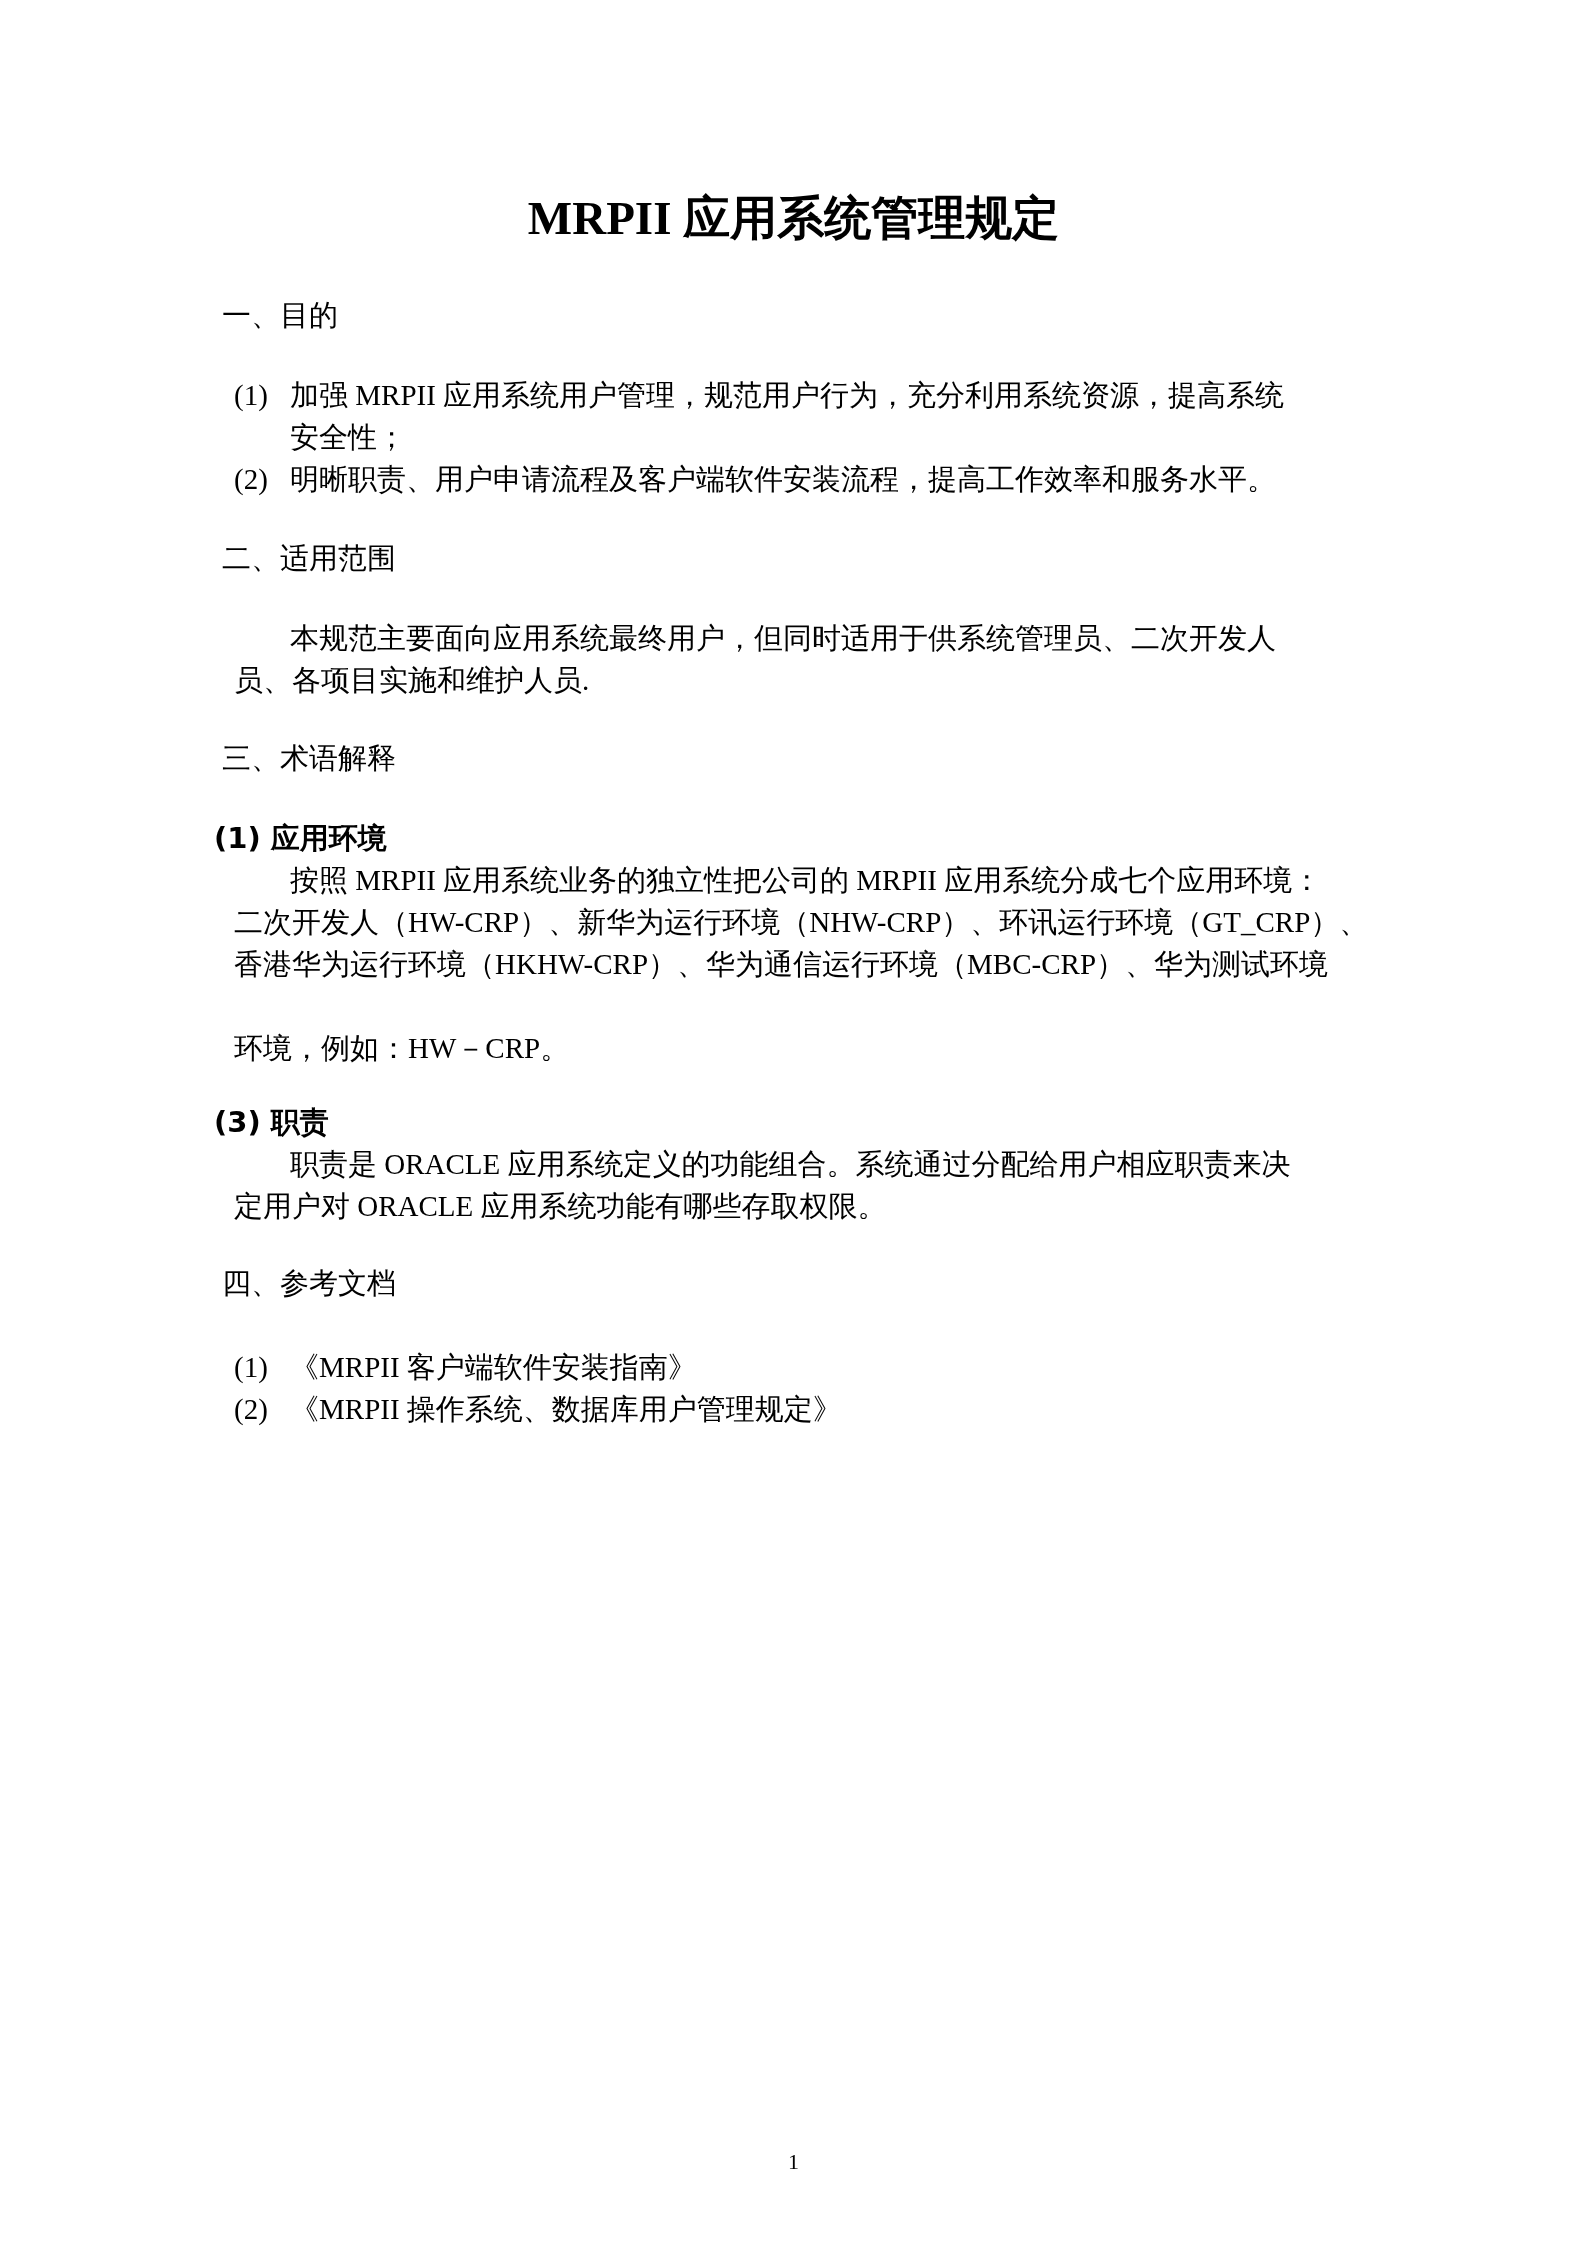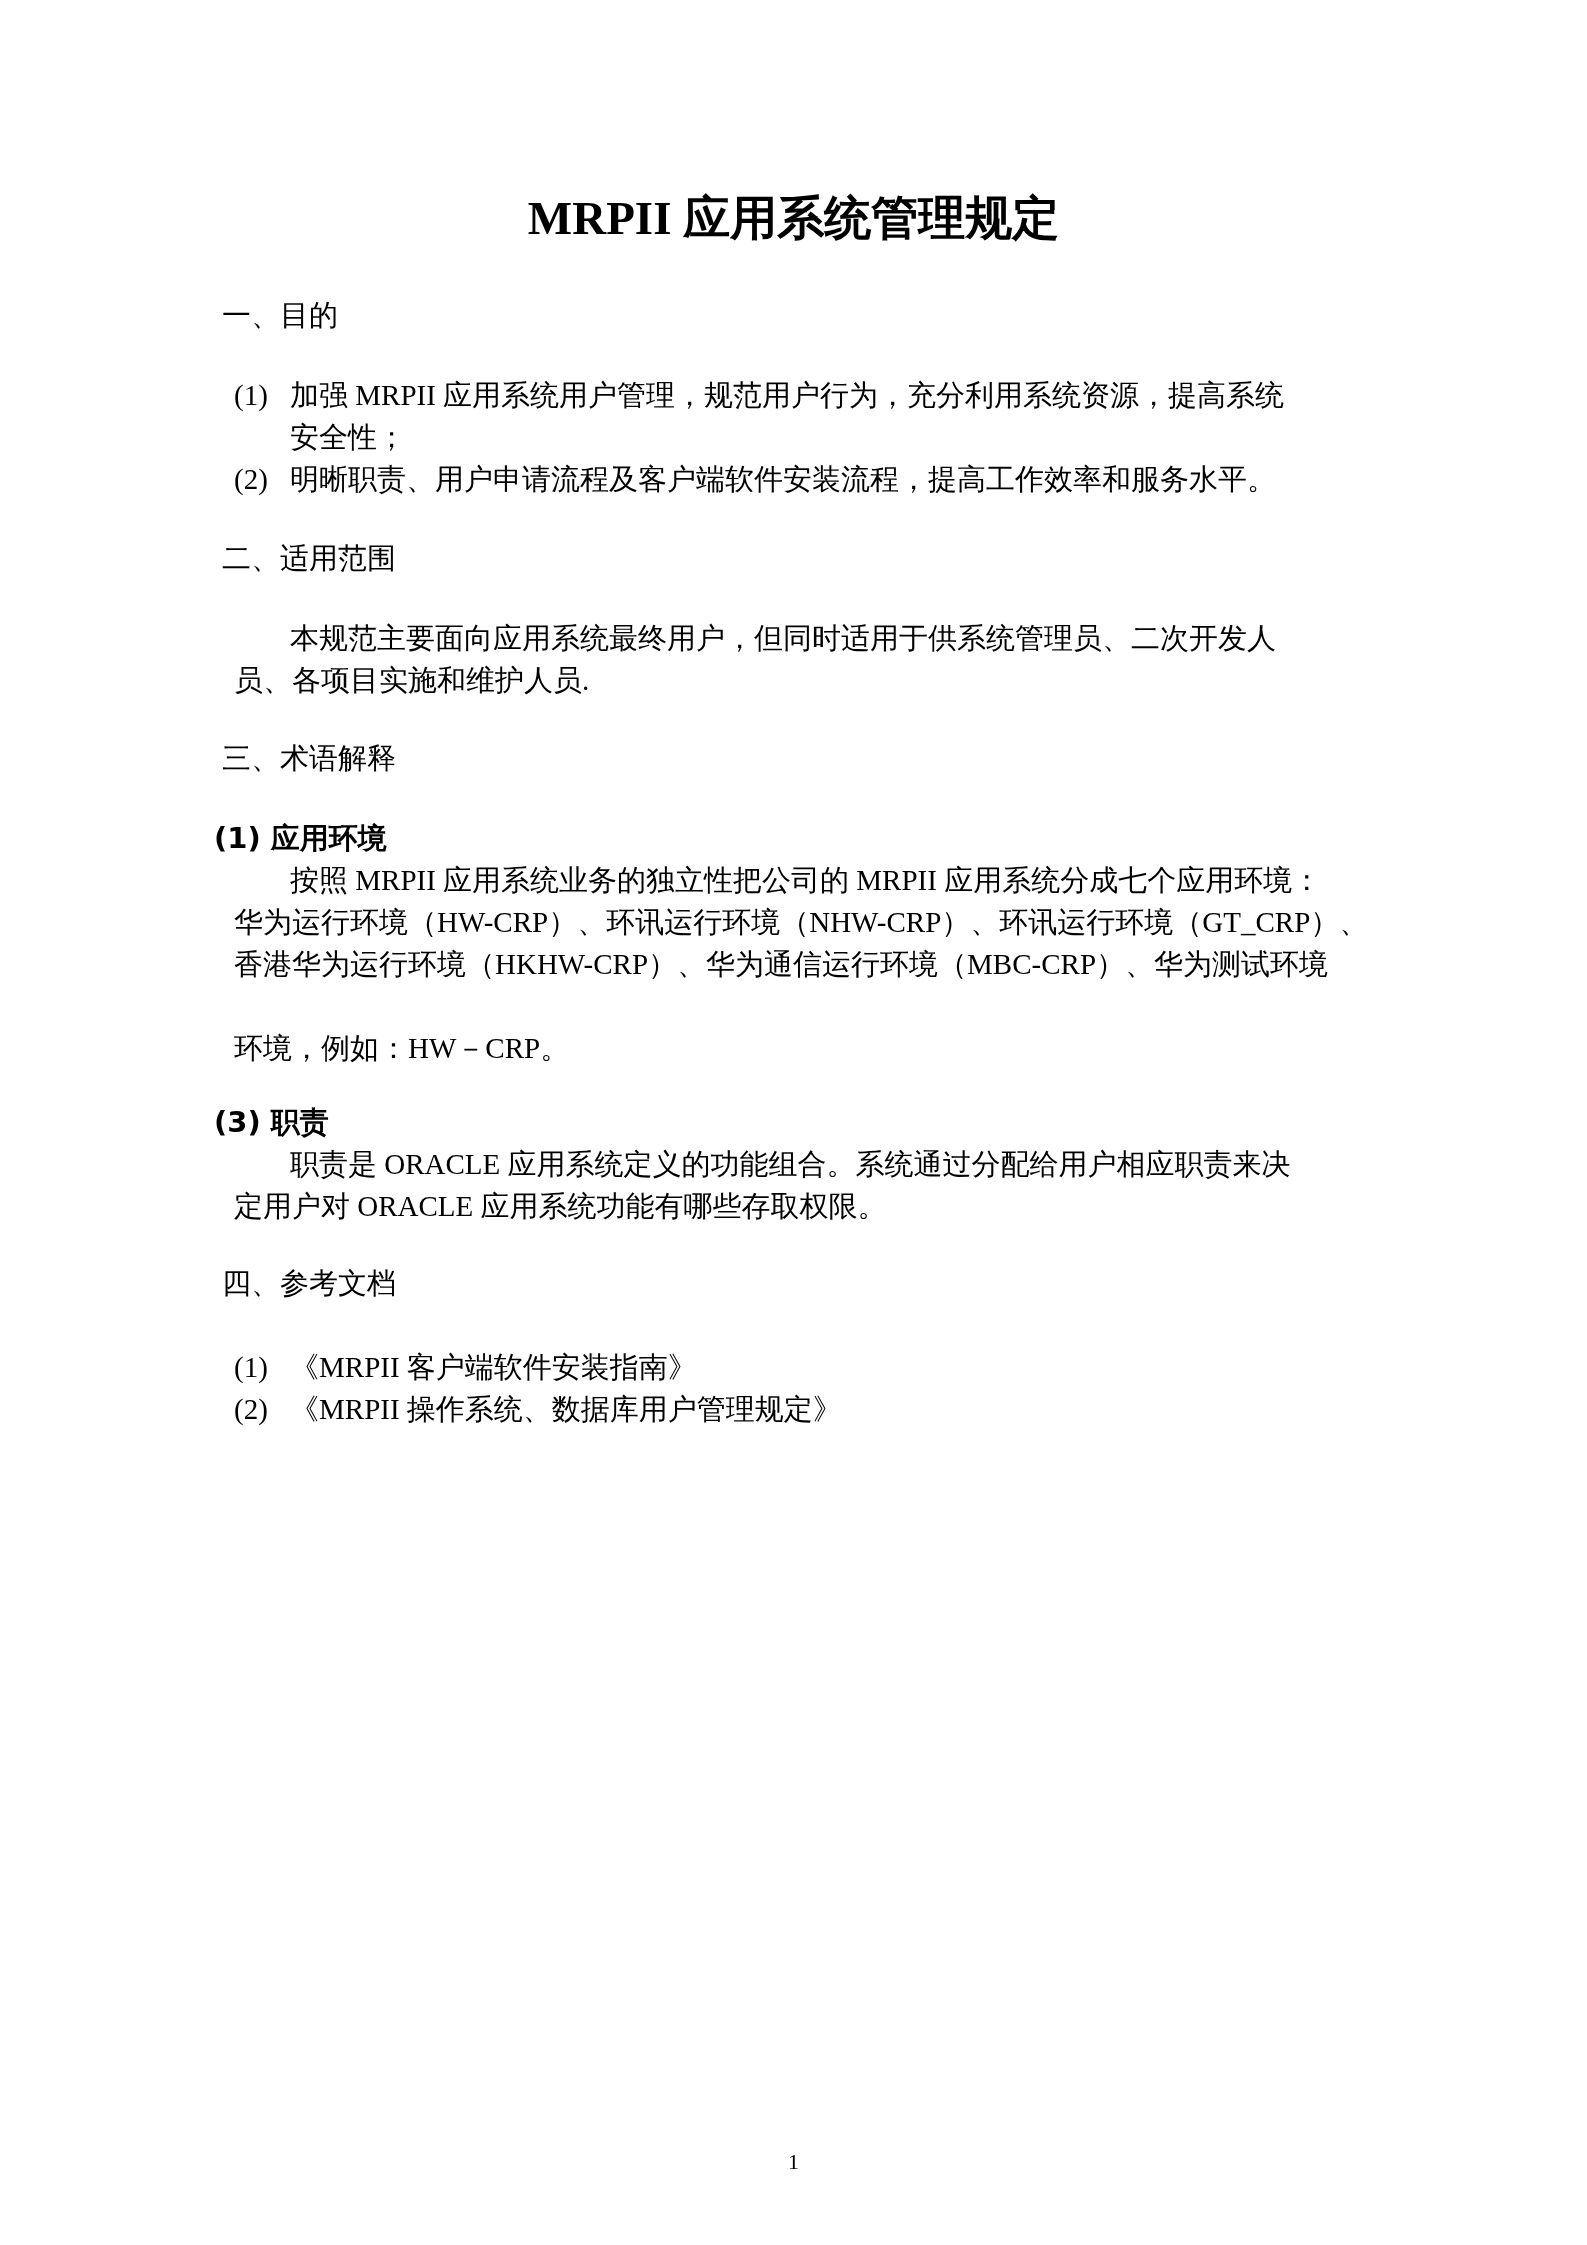--- a/index.html
+++ b/index.html
@@ -49,21 +49,21 @@
   </div>
 
   <div class="h1" style="top:538px">二、适用范围</div>
   <div class="line p-first" style="top:618px">本规范主要面向应用系统最终用户，但同时适用于供系统管理员、二次开发人</div>
   <div class="line" style="top:660px">员、各项目实施和维护人员.</div>
 
   <div class="h1" style="top:738px">三、术语解释</div>
 
   <div class="h2" style="top:818px">(1) 应用环境</div>
   <div class="line p-first" style="top:860px">按照 MRPII 应用系统业务的独立性把公司的 MRPII 应用系统分成七个应用环境：</div>
-  <div class="line" style="top:902px">华为运行环境（HW-CRP）、环讯运行环境（NHW-CRP）、环讯运行环境（GT_CRP）、</div>
+  <div class="line" style="top:902px">二次开发人（HW-CRP）、新华为运行环境（NHW-CRP）、环讯运行环境（GT_CRP）、</div>
   <div class="line" style="top:944px">香港华为运行环境（HKHW-CRP）、华为通信运行环境（MBC-CRP）、华为测试环境</div>
   <div class="line" style="top:1028px">环境，例如：HW－CRP。</div>
 
   <div class="h2" style="top:1102px">(3) 职责</div>
   <div class="line p-first" style="top:1144px">职责是 ORACLE 应用系统定义的功能组合。系统通过分配给用户相应职责来决</div>
   <div class="line" style="top:1186px">定用户对 ORACLE 应用系统功能有哪些存取权限。</div>
 
   <div class="h1" style="top:1263px">四、参考文档</div>
   <div class="line" style="top:1347px">
     <span class="num">(1)</span><span>《MRPII 客户端软件安装指南》</span>

